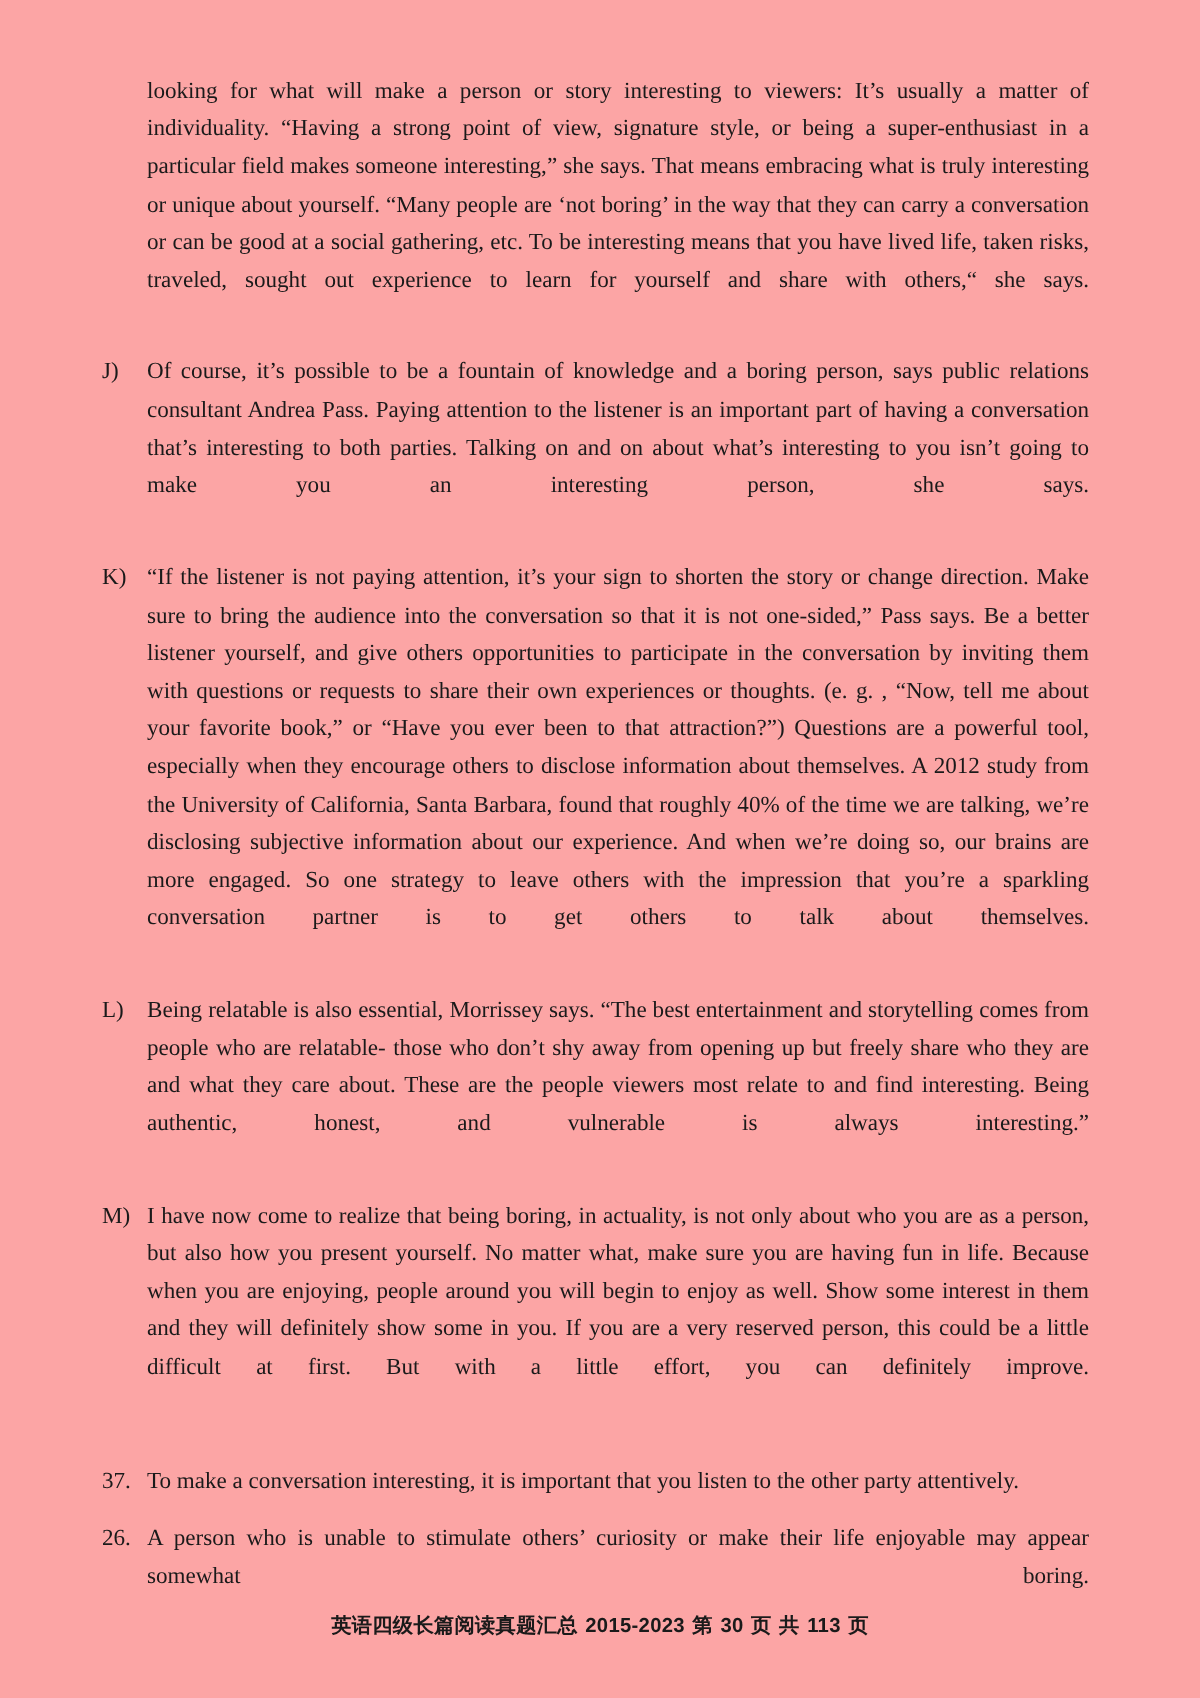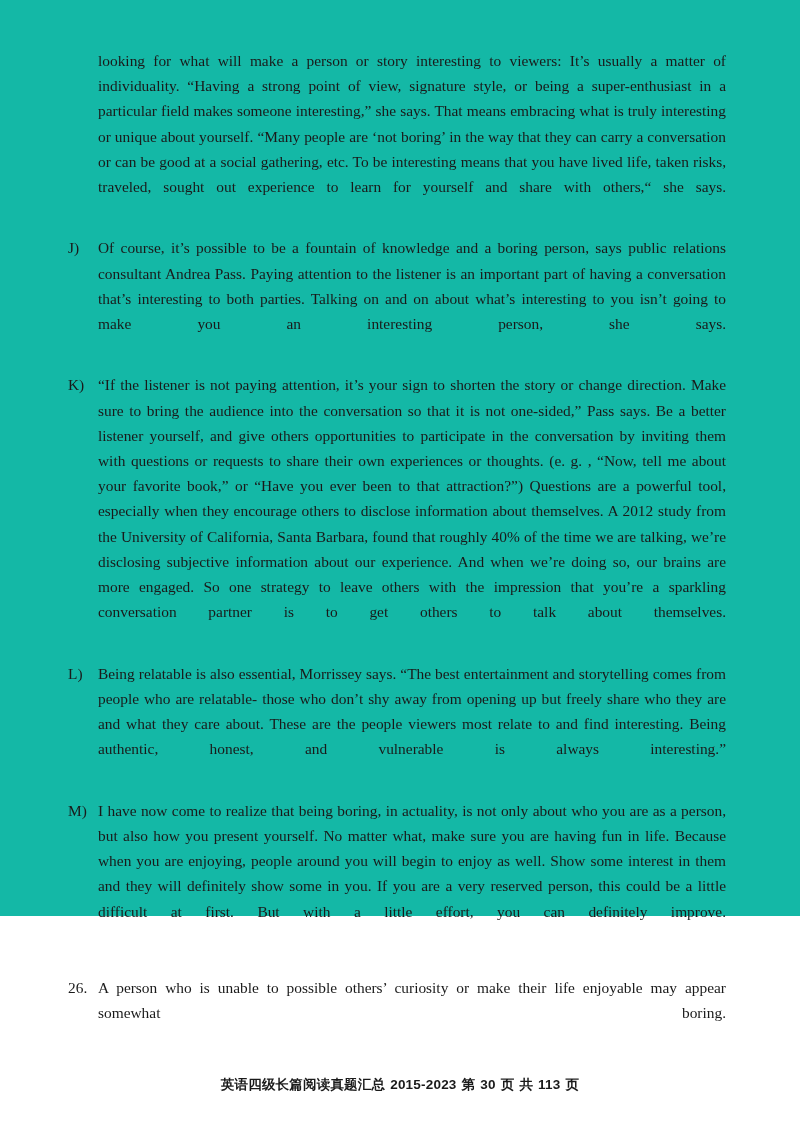--- a/index.html
+++ b/index.html
@@ -13,22 +13,22 @@
     position: relative;
     font-family: "Liberation Serif", "DejaVu Serif", serif;
     color: #1a1a1a;
     overflow: hidden;
   }
 
   .page {
     position: absolute;
     left: 0; top: 0;
     width: 800px;
-    height: 916px;
-    background: #14b8a6;
+    height: 1132px;
+    background: #fca5a5;
   }
 
   .content {
     position: absolute;
     left: 68px;
     top: 48px;
     width: 658px;
   }
 
   .para {
@@ -155,24 +155,28 @@
     </div>
 
     <div class="para labeled">
       <span class="para-label">M)</span>
       <span class="para-text">I have now come to realize that being boring, in actuality, is not only about who you are as a person, but also how you present yourself. No matter what, make sure you are having fun in life. Because when you are enjoying, people around you will begin to enjoy as well. Show some interest in them and they will definitely show some in you. If you are a very reserved person, this could be a little difficult at first. But with a little effort, you can definitely improve.</span>
     </div>
 
     <div class="questions">
 
 
+      <div class="q-item">
+        <span class="q-num">37.</span>
+        <span class="q-text">To make a conversation interesting, it is important that you listen to the other party attentively.</span>
+      </div>
 
       <div class="q-item">
         <span class="q-num">26.</span>
-        <span class="q-text justified">A person who is unable to possible others’ curiosity or make their life enjoyable may appear somewhat boring.</span>
+        <span class="q-text justified">A person who is unable to stimulate others’ curiosity or make their life enjoyable may appear somewhat boring.</span>
       </div>
 
     </div>
   </div>
 
   <div class="footer">
     <span class="cn">英语四级长篇阅读真题汇总</span><span class="sep"></span><span>2015-2023</span><span class="sep"></span><span class="cn">第</span><span class="sep"></span><span>30</span><span class="sep"></span><span class="cn">页</span><span class="sep"></span><span class="cn">共</span><span class="sep"></span><span>113</span><span class="sep"></span><span class="cn">页</span>
   </div>
 
 </div>

